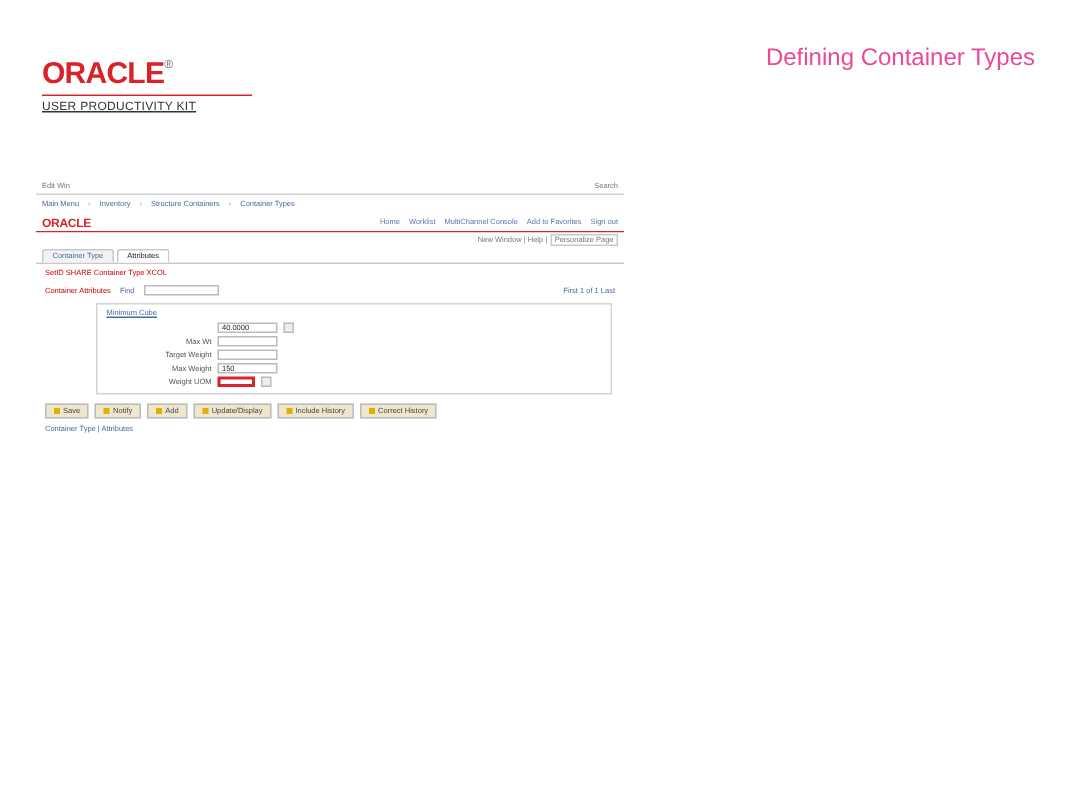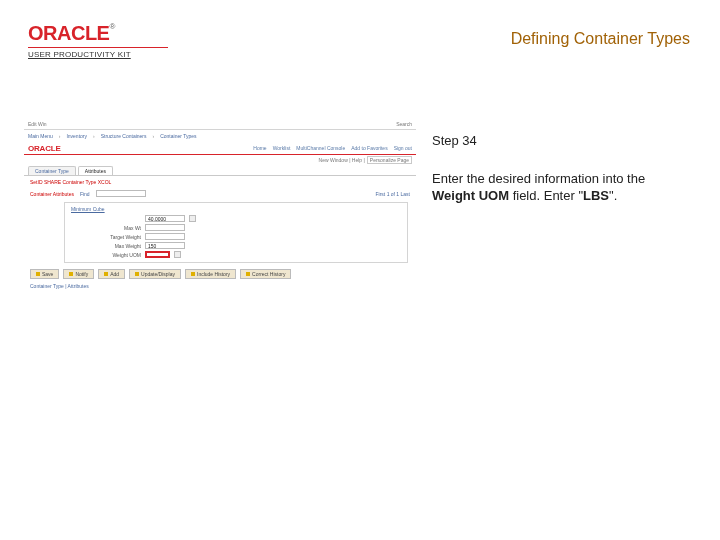--- a/index.html
+++ b/index.html
@@ -1,24 +1,24 @@
 <!DOCTYPE html>
 <html><head>
 <meta charset="utf-8">
 <style>
   html,body{margin:0;padding:0;width:720px;height:540px;background:#fff;font-family:Arial,Helvetica,sans-serif;color:#222;}
   .page{position:relative;width:720px;height:540px;}
   
-  .logo-block{position:absolute;top:22px;left:28px;width:140px;}
+  .logo-block{position:absolute;top:38px;left:28px;width:140px;}
   .oracle-word{color:#d8232a;font-weight:bold;font-size:20px;letter-spacing:-0.5px;}
   .oracle-r{font-size:8px;vertical-align:top;color:#666;}
   .logo-rule{border:none;border-top:1px solid #d8232a;margin:2px 0 2px 0;}
   .upk{font-size:8px;letter-spacing:0.2px;color:#333;text-decoration:underline;}
   
-  .page-title{position:absolute;top:30px;right:30px;font-size:16px;color:#a16207;}
+  .page-title{position:absolute;top:30px;right:30px;font-size:16px;color:#ec4899;}
   
   .instr{position:absolute;top:132px;left:432px;width:250px;font-size:13px;line-height:1.35;}
   .instr .step{margin-bottom:20px;}
   .instr .body{}
   .instr b{font-weight:bold;}
   
   .shot{position:absolute;top:118px;left:24px;width:392px;height:170px;background:#fff;}
   .shot *{box-sizing:border-box;}
   .shot-top{height:12px;background:#fff;border-bottom:1px solid #d4d4d4;font-size:5px;color:#777;display:flex;justify-content:space-between;align-items:center;padding:0 4px;}
   .shot-nav{height:12px;background:#fff;font-size:5px;color:#5a7aa8;display:flex;align-items:center;padding:0 4px;gap:6px;}
@@ -56,26 +56,20 @@
   <div class="logo-block">
     <div>
       <span class="oracle-word">ORACLE</span><span class="oracle-r">®</span>
     </div>
     <hr class="logo-rule">
     <div class="upk">USER PRODUCTIVITY KIT</div>
   </div>
 
   <div class="page-title">Defining Container Types</div>
 
-  <div class="instr">
-    <div class="step">Step 34</div>
-    <div class="body">
-      <span>Enter the desired information into the </span><b>Weight UOM</b><span> field. Enter "</span><b>LBS</b><span>".</span>
-    </div>
-  </div>
 
   <div class="shot">
     <div class="shot-top">
       <span>Edit Win</span>
       <span>Search</span>
     </div>
     <div class="shot-nav">
       <span class="crumb">Main Menu</span>
         <span class="sep">›</span>
       <span class="crumb">Inventory</span>

